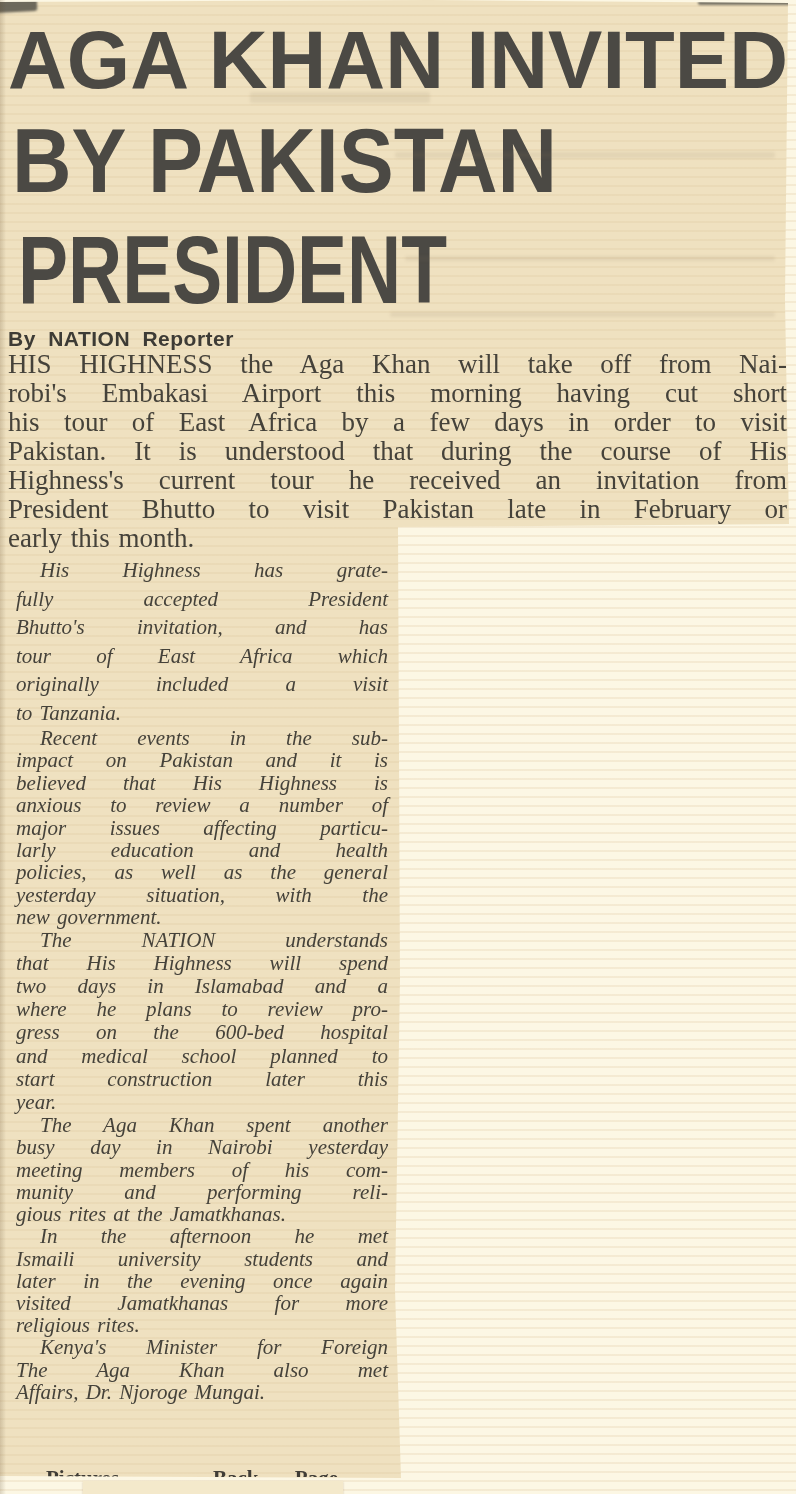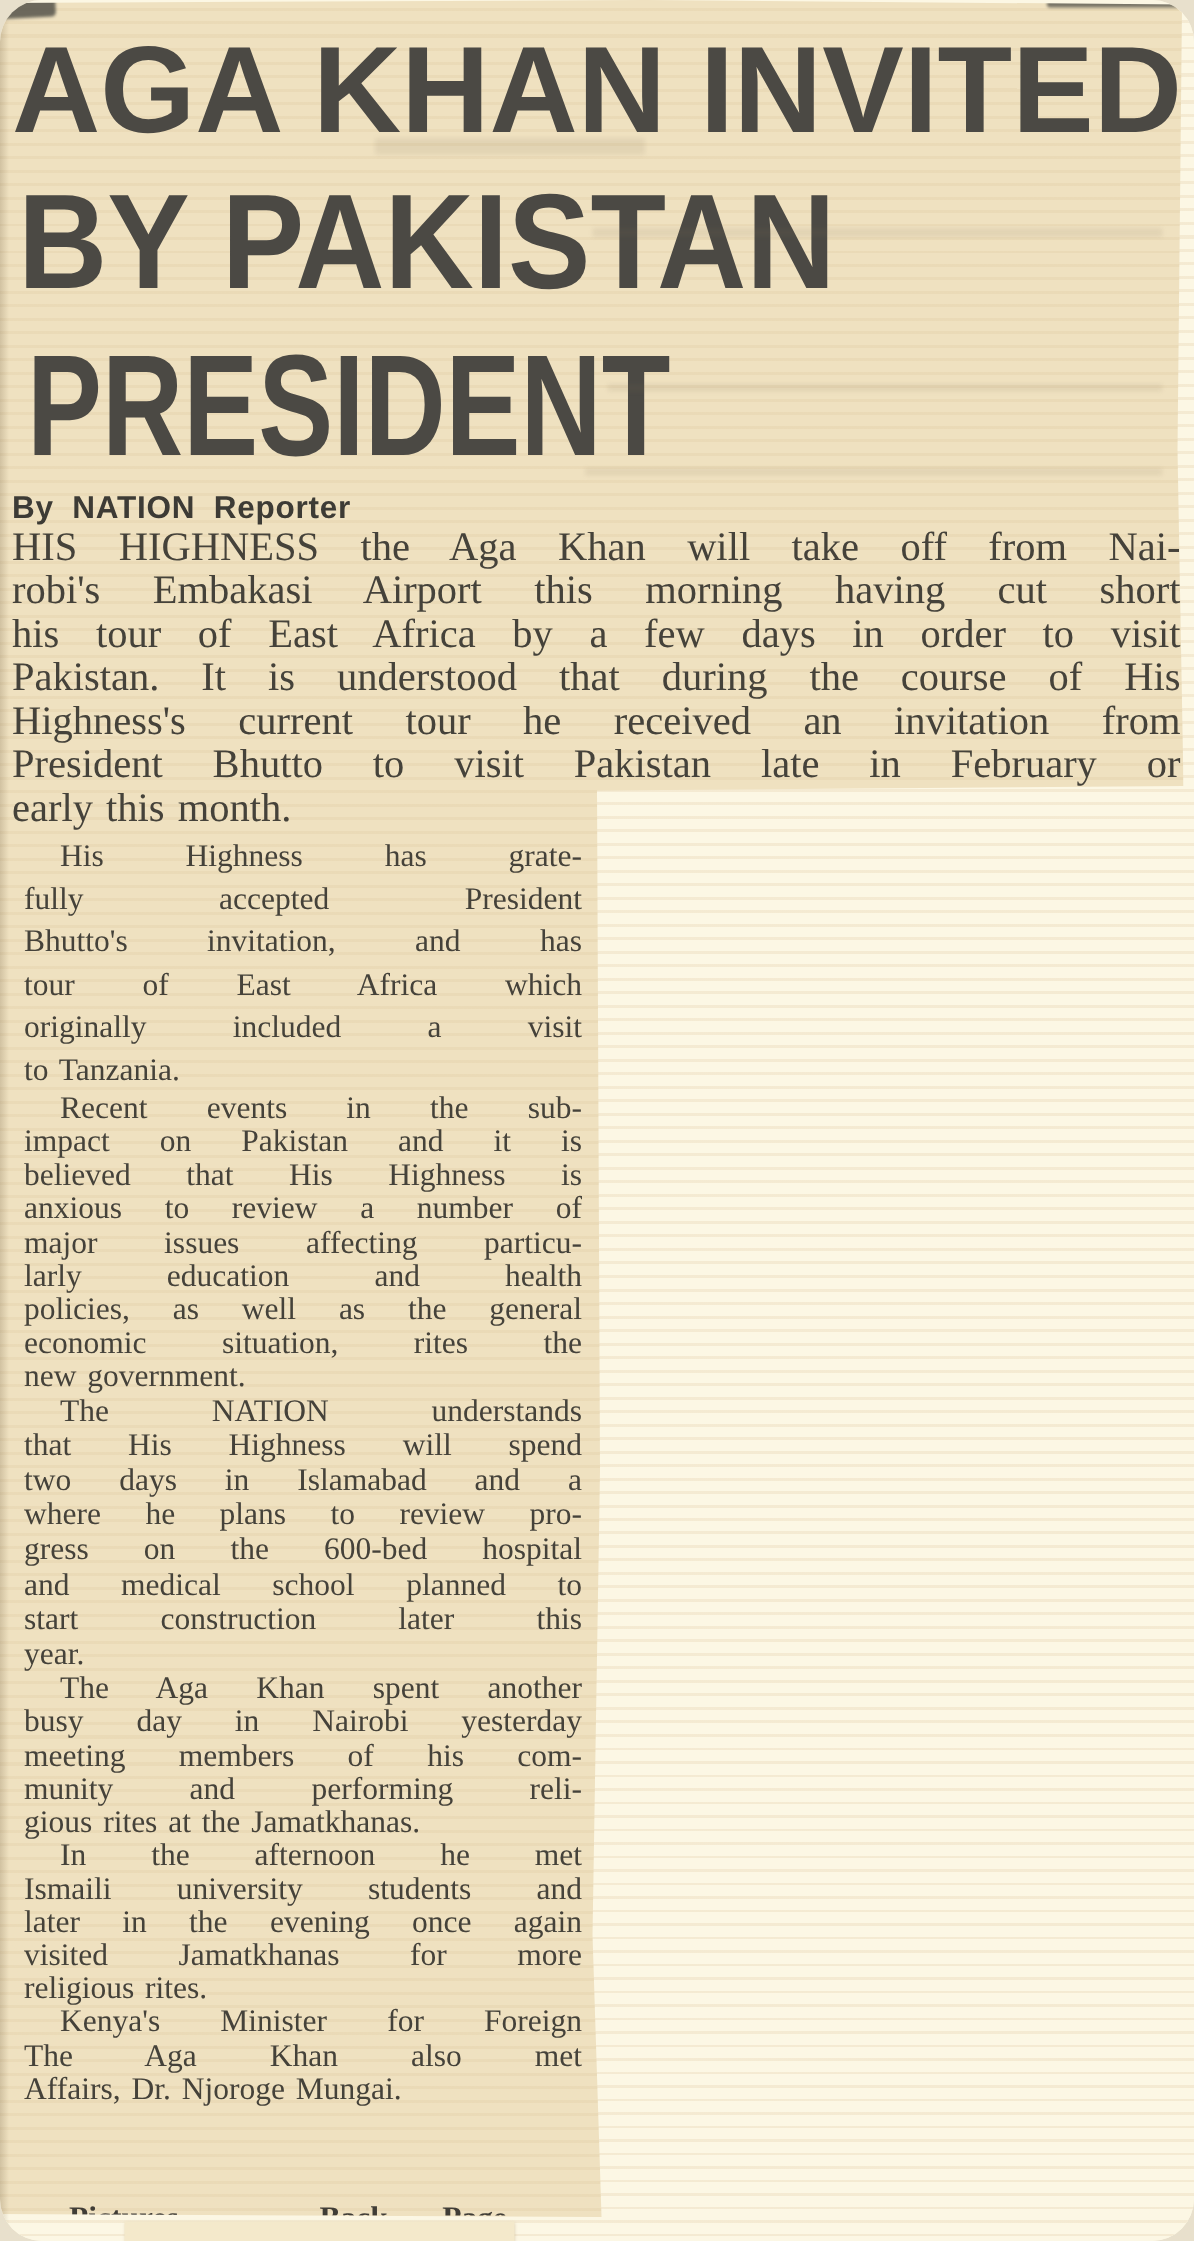--- a/index.html
+++ b/index.html
@@ -1,20 +1,19 @@
 <!DOCTYPE html>
 <html><head>
 <meta charset="utf-8">
 <style>
   html,body{margin:0;padding:0;background:#e8e0cc;}
   #canvas{
     position:relative;width:796px;height:1494px;overflow:hidden;
     background:#fbf5e0;
     font-family:"Liberation Serif", serif;
-    border-radius:28px;
   }
   
   #backing{
     position:absolute;inset:0;
     background:
       repeating-linear-gradient(180deg,
         rgba(246,238,216,0.0) 0 4px,
         rgba(243,232,207,0.85) 4px 6px,
         rgba(253,248,232,0.0) 6px 9px),
       #fcf7e4;
@@ -46,21 +45,21 @@
     color:#3d3b35;word-spacing:6px;letter-spacing:0.5px;
   }
   #lead{
     position:absolute;left:8px;top:350px;width:779px;
     font-size:27px;line-height:29px;color:#45423a;word-spacing:2px;
   }
   #column{
     position:absolute;left:16px;top:556px;width:372px;
     font-size:21px;color:#45423a;word-spacing:2px;
   }
-  .para{margin:0;}
+  .para{margin:0;font-style:italic;}
   .lh-a{line-height:28.5px;}
   .lh-b{line-height:22.4px;}
   .lh-c{line-height:23.2px;}
   .lh-d{line-height:22.2px;}
   .tline{text-align:justify;text-align-last:justify;}
   .tline-last{text-align:justify;text-align-last:left;}
   .indent-first .tline:first-child{text-indent:24px;}
   #footer-crop{
     position:absolute;left:46px;top:1466px;width:292px;height:11px;
     overflow:hidden;font-weight:700;font-size:21px;line-height:24px;
@@ -120,21 +119,21 @@
           <div class="tline tline-last">to Tanzania.</div>
         </div>
       <div class="para lh-b indent-first">
           <div class="tline">Recent events in the sub-</div>
           <div class="tline">impact on Pakistan and it is</div>
           <div class="tline">believed that His Highness is</div>
           <div class="tline">anxious to review a number of</div>
           <div class="tline">major issues affecting particu-</div>
           <div class="tline">larly education and health</div>
           <div class="tline">policies, as well as the general</div>
-          <div class="tline">economic situation, rites the</div>
+          <div class="tline">yesterday situation, with the</div>
           <div class="tline tline-last">new government.</div>
         </div>
       <div class="para lh-c indent-first">
           <div class="tline">The NATION understands</div>
           <div class="tline">that His Highness will spend</div>
           <div class="tline">two days in Islamabad and a</div>
           <div class="tline">where he plans to review pro-</div>
           <div class="tline">gress on the 600-bed hospital</div>
           <div class="tline">and medical school planned to</div>
           <div class="tline">start construction later this</div>

